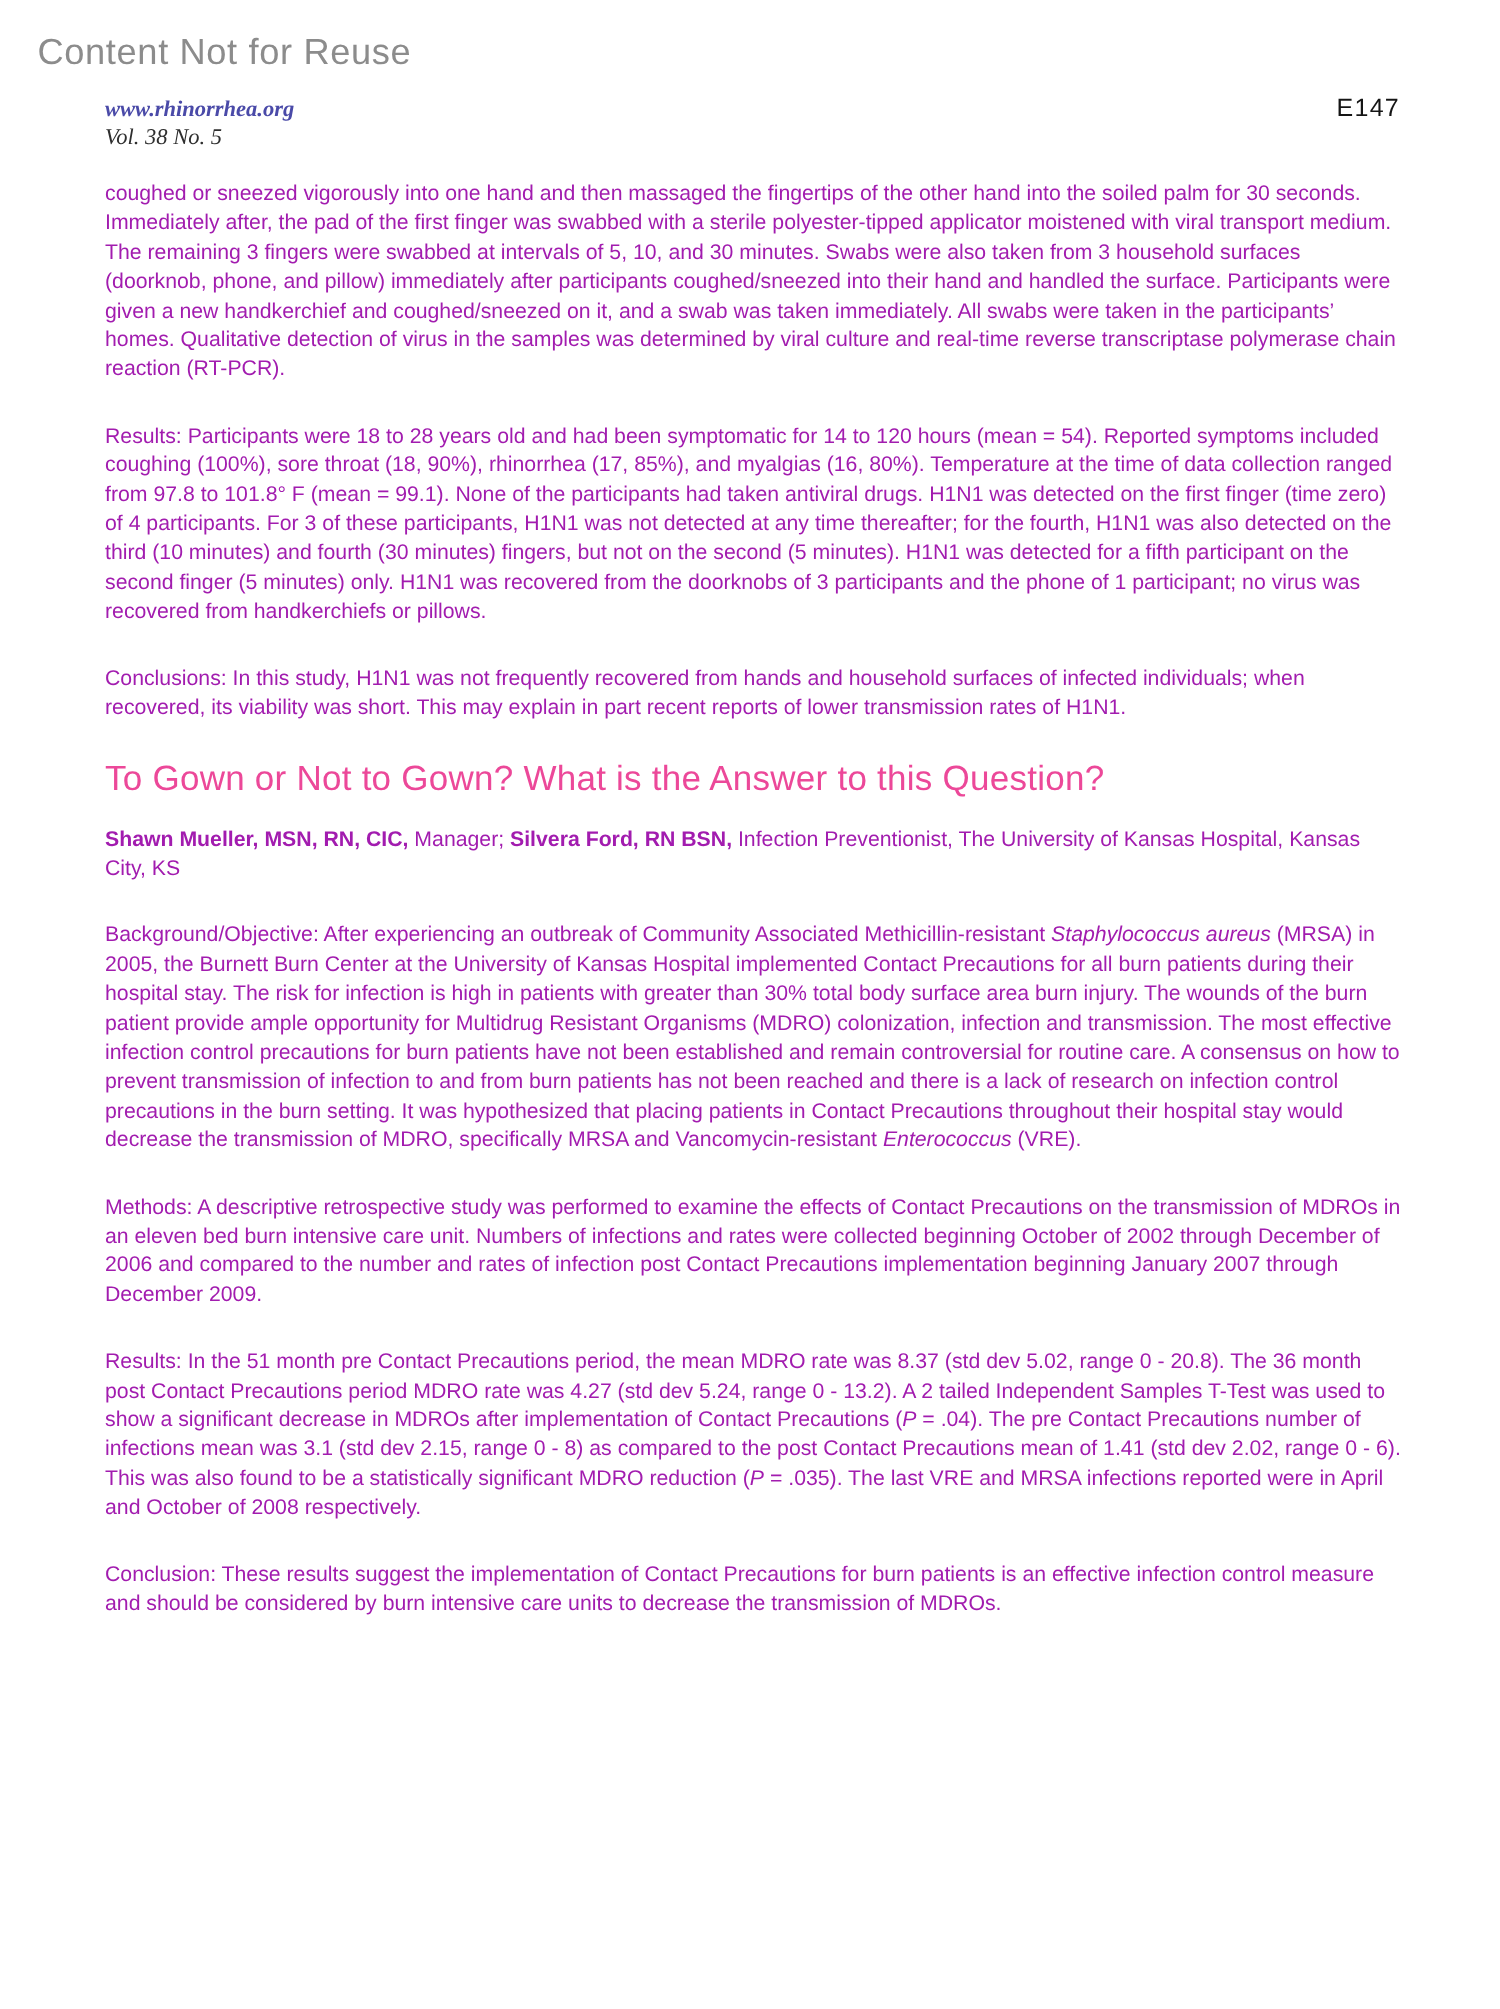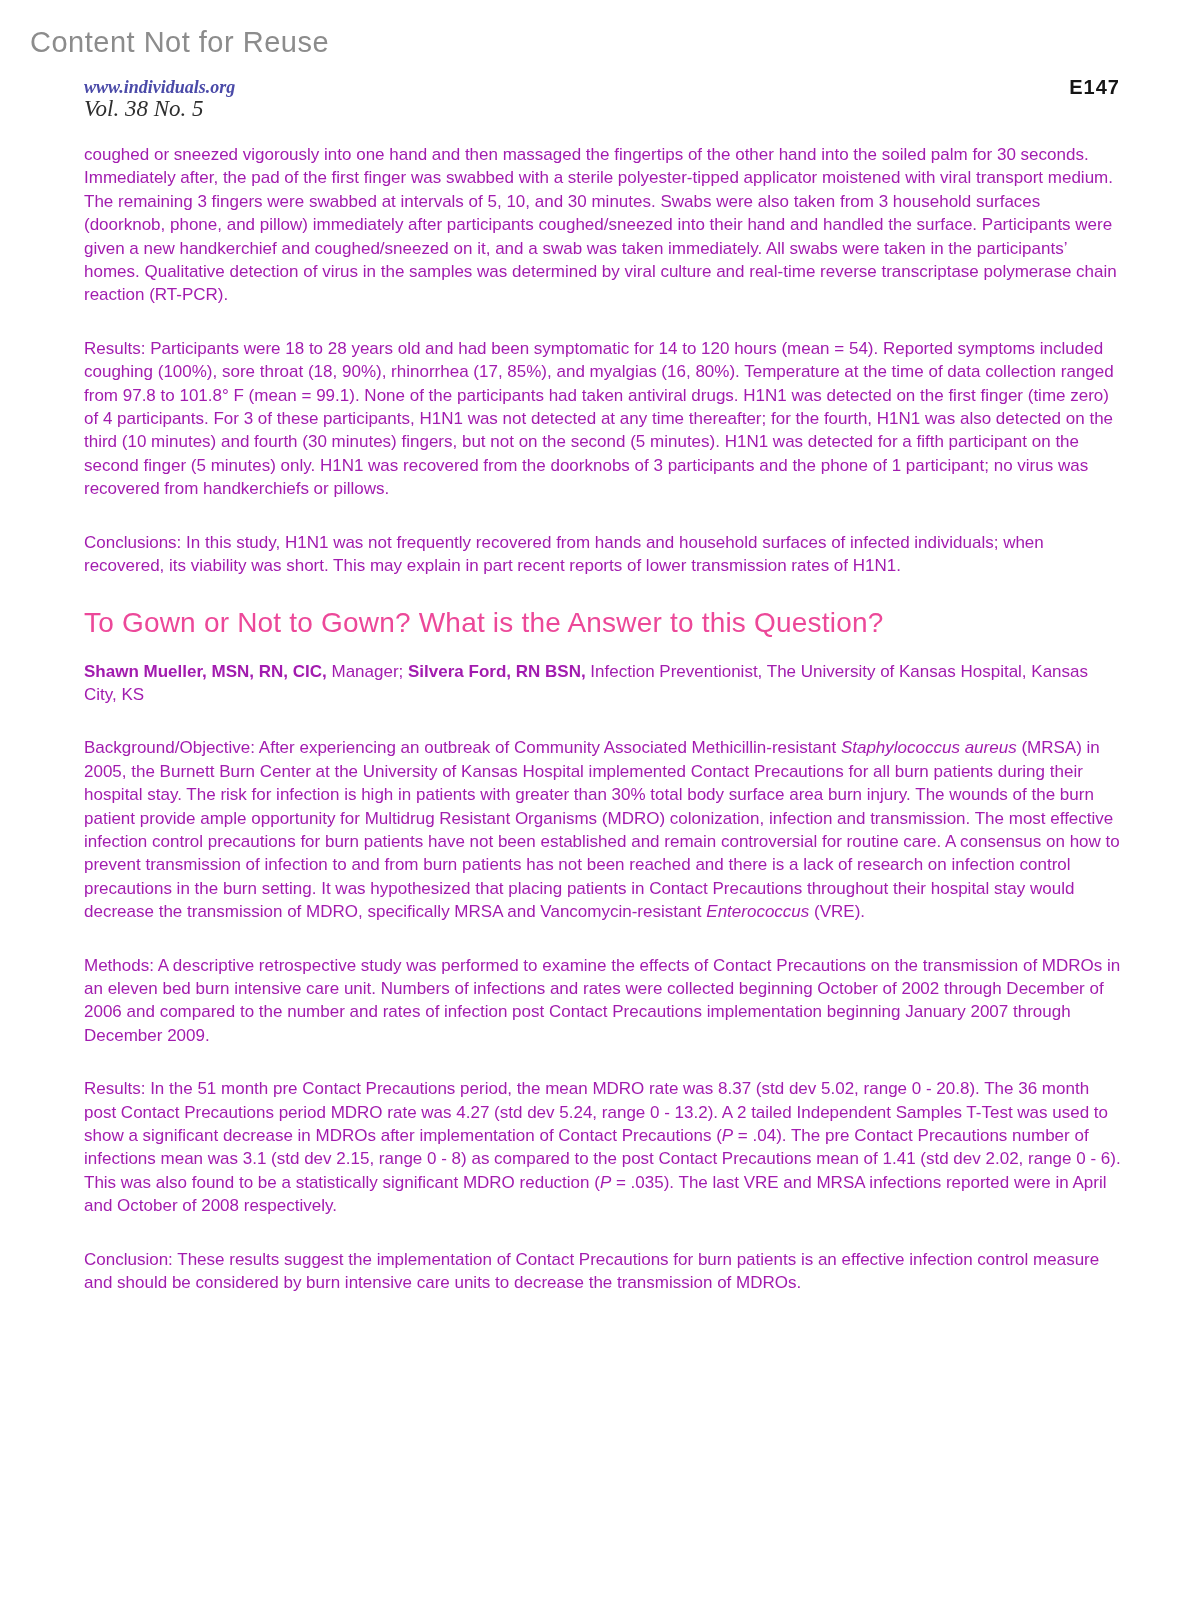--- a/index.html
+++ b/index.html
@@ -36,27 +36,27 @@
     font-style: italic;
     font-weight: 600;
     font-size: 18px;
     color: #4a4aa8;
     text-decoration: none;
     line-height: 22px;
   }
   .volume-issue {
     font-family: "Liberation Serif", serif;
     font-style: italic;
-    font-size: 23px;
+    font-size: 18px;
     color: #2e2e2e;
     line-height: 22px;
   }
   .page-number {
     font-size: 20px;
-    font-weight: 700;
+    font-weight: 400;
     color: #151515;
     letter-spacing: 1px;
   }
   .body-col {
     position: absolute;
     left: 84px;
     top: 143px;
     width: 1037px;
   }
   p.body {
@@ -85,21 +85,21 @@
 </style>
 </head>
 <body>
 
 <div class="page">
 
   <div class="watermark">Content Not for Reuse</div>
 
   <div class="header-row">
     <div class="journal-block">
-      <a class="journal-url" href="#">www.individuals.org</a>
+      <a class="journal-url" href="#">www.rhinorrhea.org</a>
       <span class="volume-issue">Vol. 38 No. 5</span>
     </div>
     <span class="page-number">E147</span>
   </div>
 
   <div class="body-col">
 
     <p class="body"><span>coughed or sneezed vigorously into one hand and then massaged the fingertips of the other hand into the soiled palm for 30 seconds. Immediately after, the pad of the first finger was swabbed with a sterile polyester-tipped applicator moistened with viral transport medium. The remaining 3 fingers were swabbed at intervals of 5, 10, and 30 minutes. Swabs were also taken from 3 household surfaces (doorknob, phone, and pillow) immediately after participants coughed/sneezed into their hand and handled the surface. Participants were given a new handkerchief and coughed/sneezed on it, and a swab was taken immediately. All swabs were taken in the participants’ homes. Qualitative detection of virus in the samples was determined by viral culture and real-time reverse transcriptase polymerase chain reaction (RT-PCR).</span></p>
 
     <p class="body"><span>Results: Participants were 18 to 28 years old and had been symptomatic for 14 to 120 hours (mean = 54). Reported symptoms included coughing (100%), sore throat (18, 90%), rhinorrhea (17, 85%), and myalgias (16, 80%). Temperature at the time of data collection ranged from 97.8 to 101.8° F (mean = 99.1). None of the participants had taken antiviral drugs. H1N1 was detected on the first finger (time zero) of 4 participants. For 3 of these participants, H1N1 was not detected at any time thereafter; for the fourth, H1N1 was also detected on the third (10 minutes) and fourth (30 minutes) fingers, but not on the second (5 minutes). H1N1 was detected for a fifth participant on the second finger (5 minutes) only. H1N1 was recovered from the doorknobs of 3 participants and the phone of 1 participant; no virus was recovered from handkerchiefs or pillows.</span></p>

